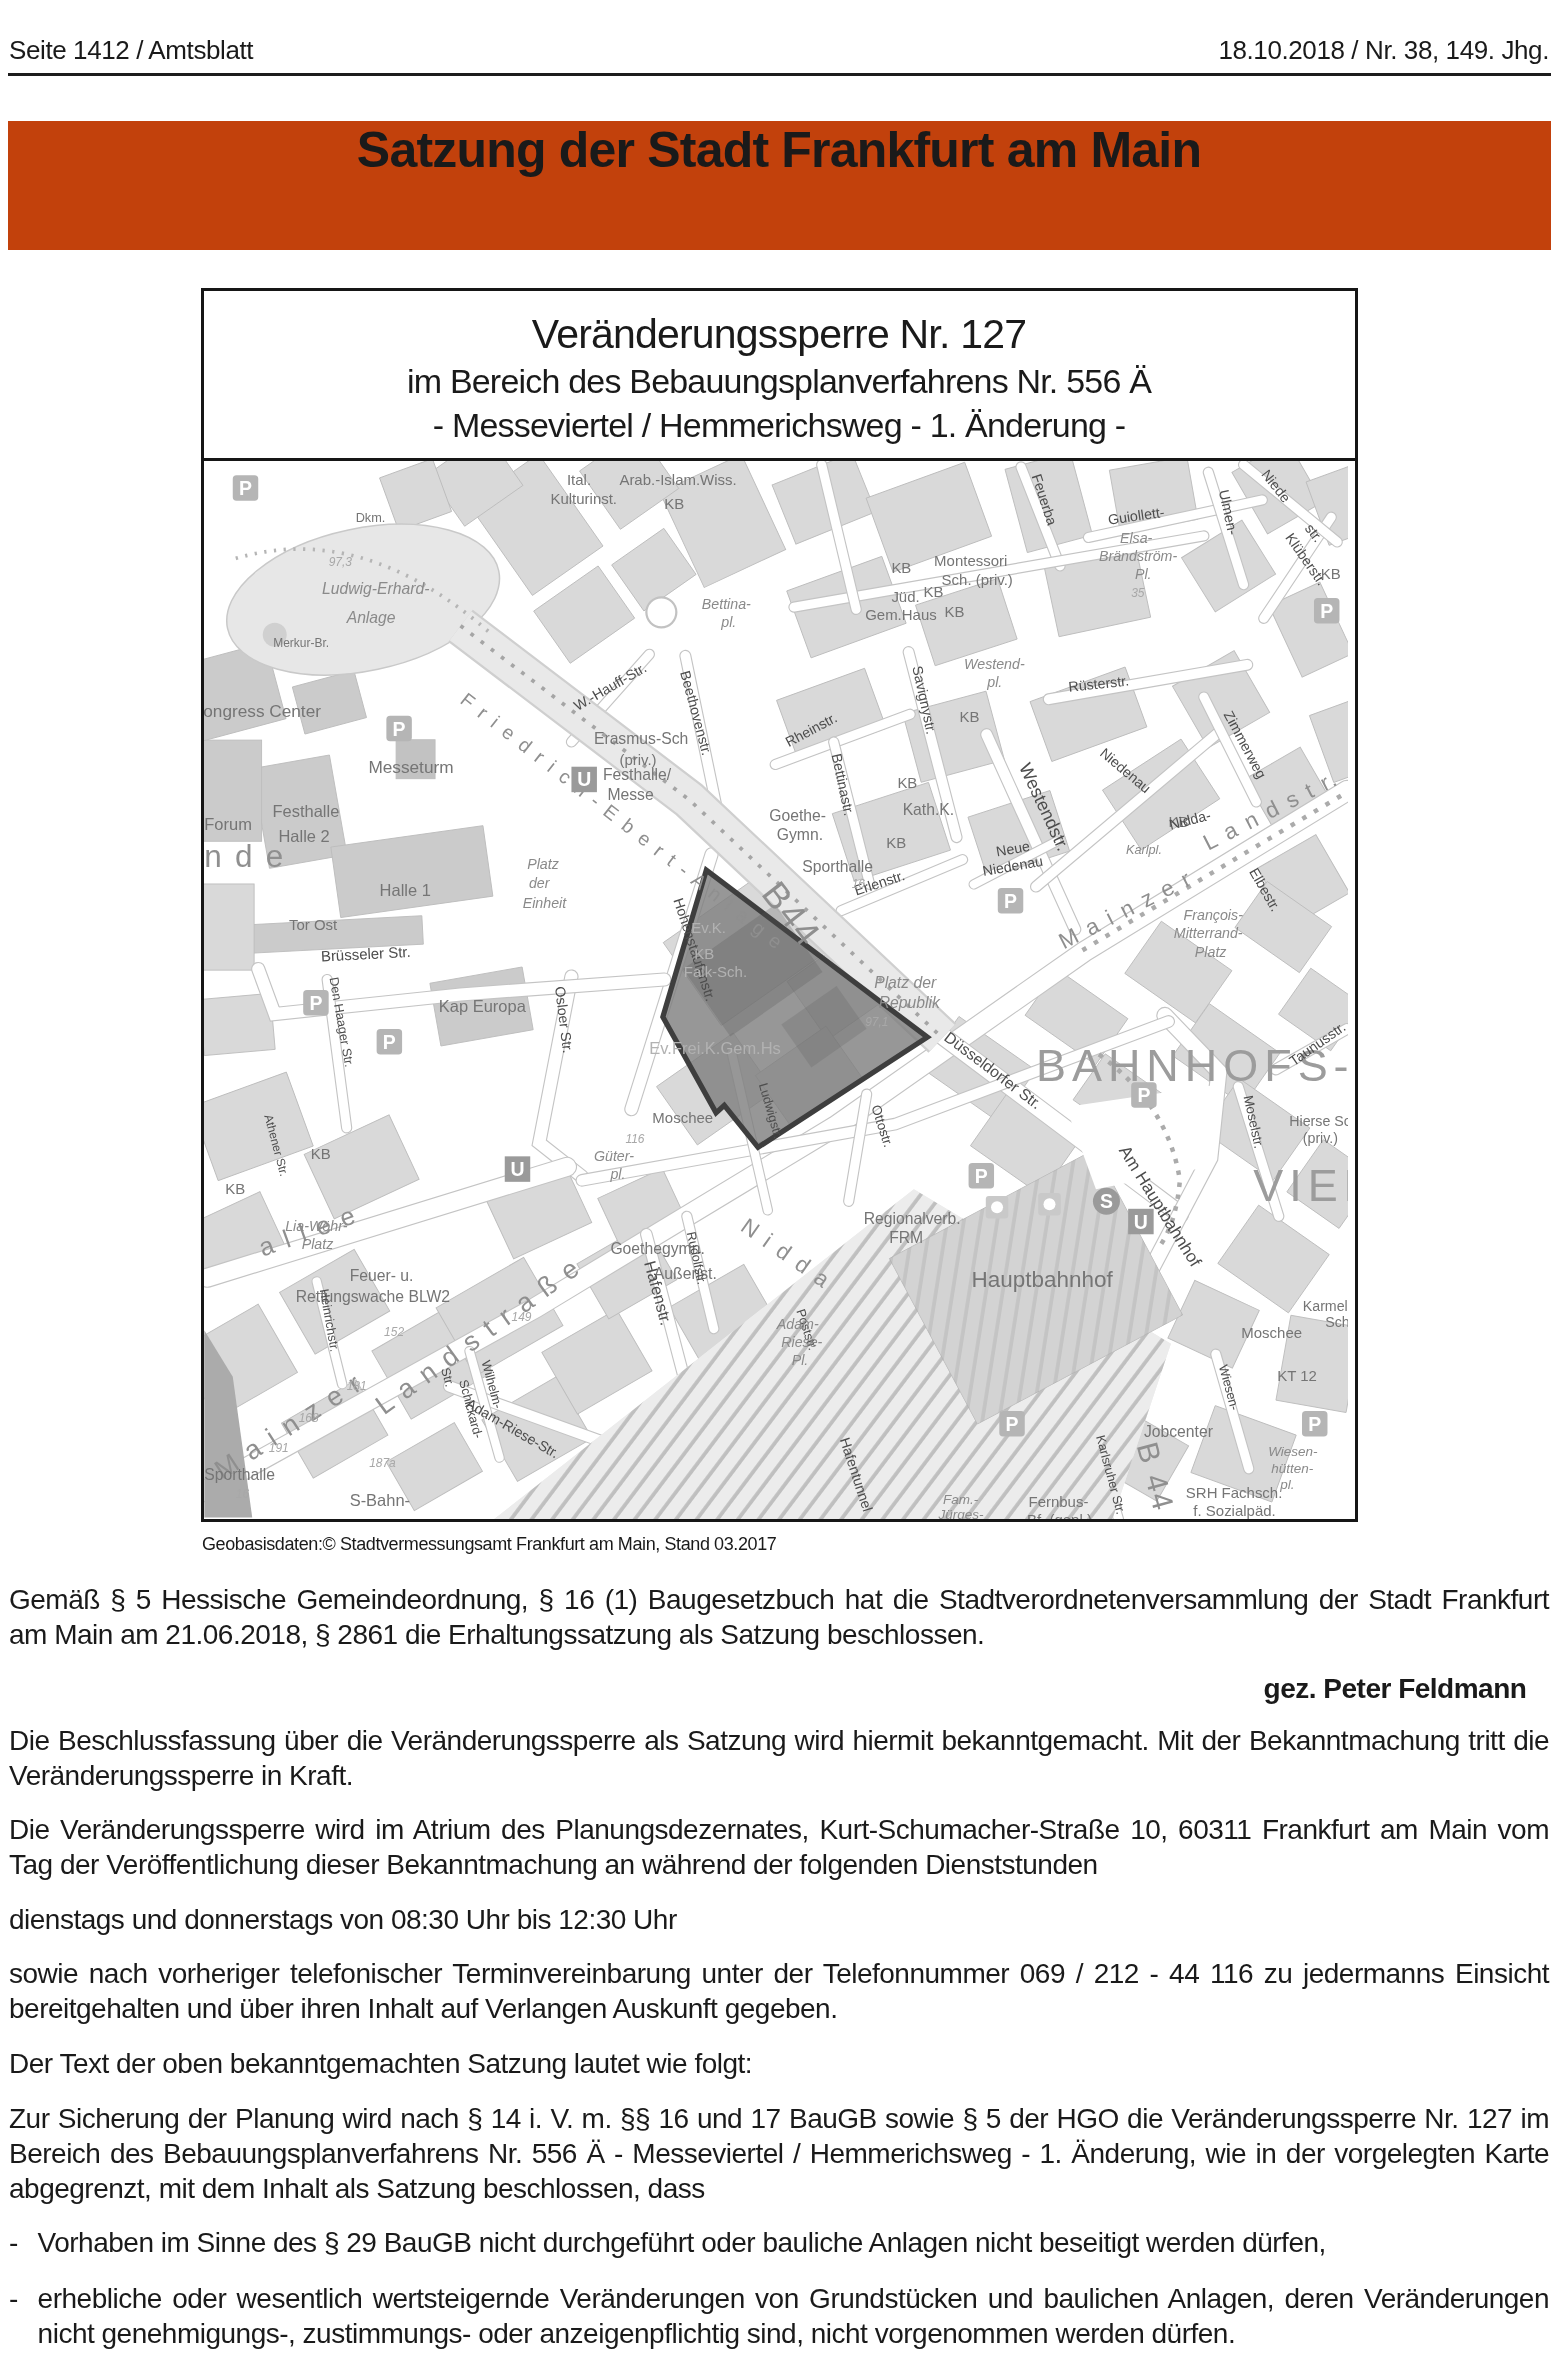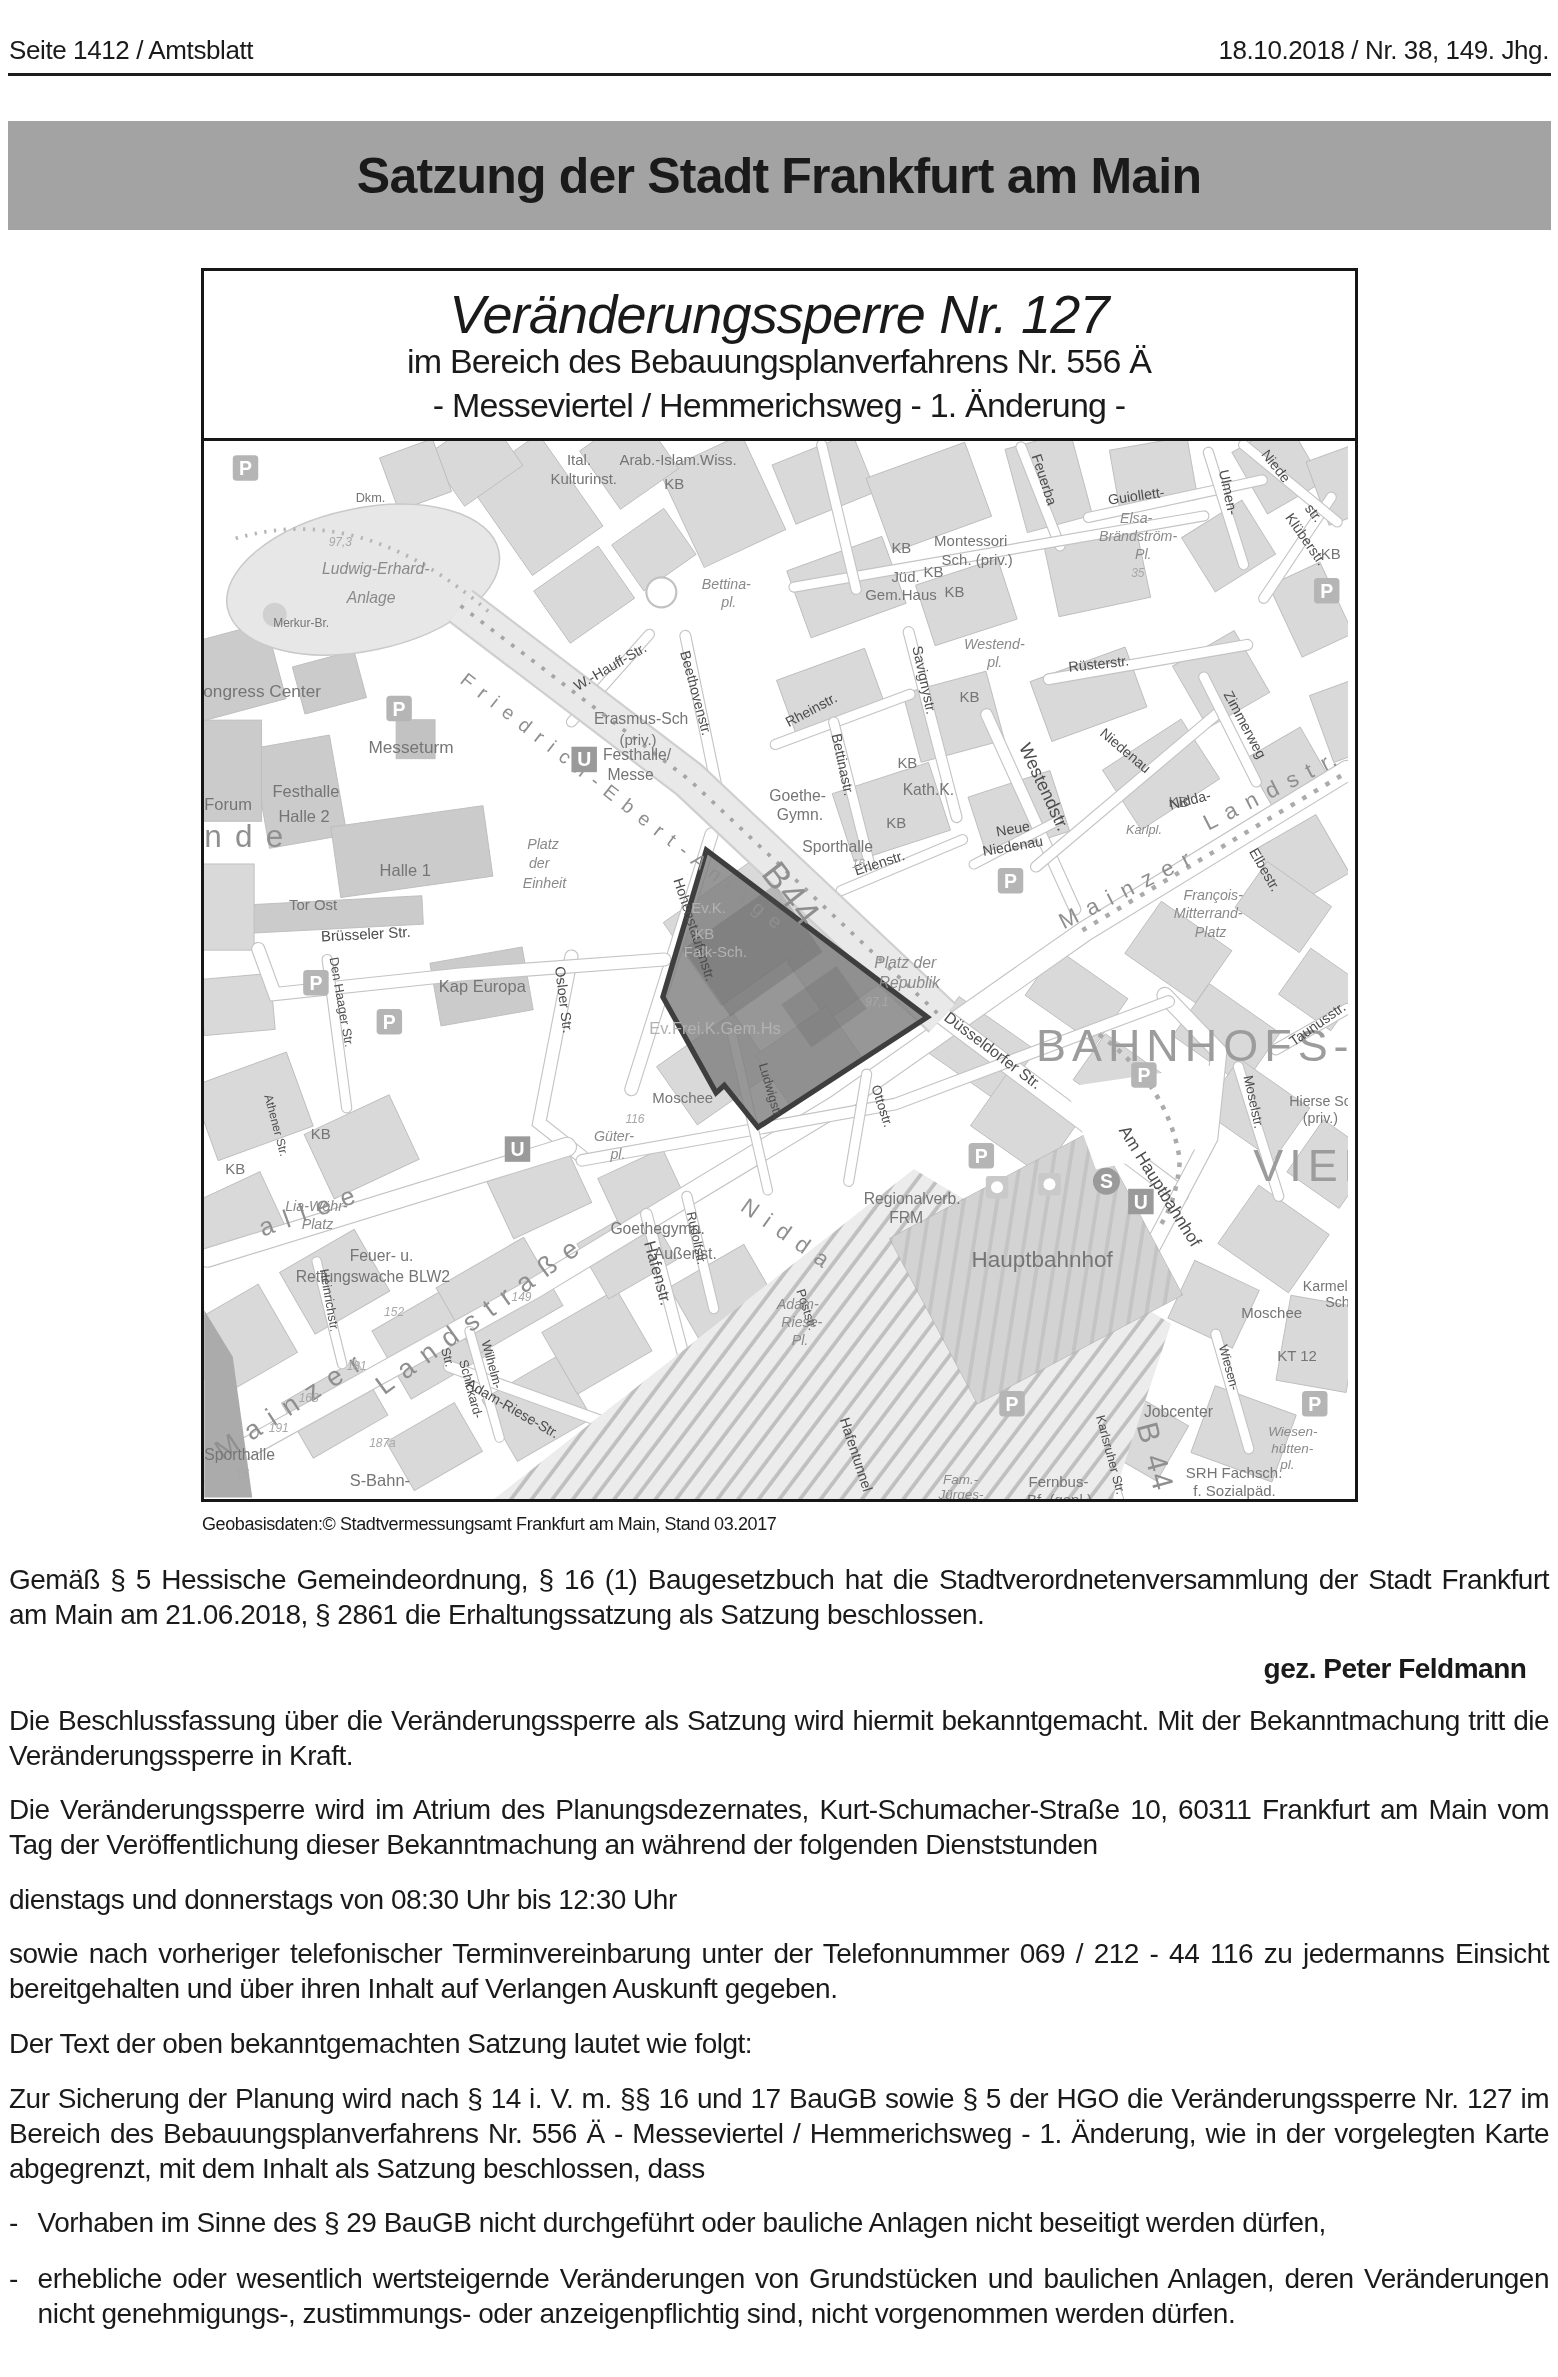--- a/index.html
+++ b/index.html
@@ -3,27 +3,27 @@
 <meta charset="utf-8">
 <style>
   html,body{margin:0;padding:0;background:#fff;}
   .page{position:relative;width:1558px;height:2377px;overflow:hidden;background:#fff;
         font-family:"Liberation Sans",sans-serif;color:#1a1a1a;}
   
   .hdr{display:flex;justify-content:space-between;padding:10.5px 9px 0 9px;
        font-size:26px;letter-spacing:-0.4px;margin-top:24px;}
   .rule{height:3px;background:#1c1c1c;margin:7.5px 7.5px 0 7.5px;}
   
-  .titlebar{margin:45px 7.5px 0 7.5px;height:109px;background:#a3a3a3;
-            display:flex;align-items:center;justify-content:center;}
+  .titlebar{margin:45px 7.5px 0 7.5px;height:129px;background:#c2410c;
+            display:flex;align-items:flex-start;justify-content:center;}
   .titlebar .t{font-size:50px;font-weight:bold;letter-spacing:-0.8px;}
   
   .nbox{width:1151px;margin:38px auto 0 auto;border:3.8px solid #161616;background:#fff;}
   .nbox .btitle{text-align:center;padding:18px 7.5px 10.5px 7.5px;}
-  .nbox .l1{font-size:54px;line-height:50px;letter-spacing:-0.8px;font-style:italic;}
+  .nbox .l1{font-size:41px;line-height:50px;letter-spacing:-0.8px;}
   .nbox .l2,.nbox .l3{font-size:34px;line-height:44px;letter-spacing:-0.8px;}
   .mapwrap{border-top:3.8px solid #161616;line-height:0;}
   svg{display:block;}
   .ml{font-family:"Liberation Sans",sans-serif;}
   .c-st{fill:#4d4d4d;}
   .c-poi{fill:#757575;}
   .c-it{fill:#8a8a8a;font-style:italic;}
   .c-num{fill:#a8a8a8;font-style:italic;}
   .c-big{fill:#8f8f8f;letter-spacing:3px;}
   .c-dist{fill:#9c9c9c;letter-spacing:8px;}

